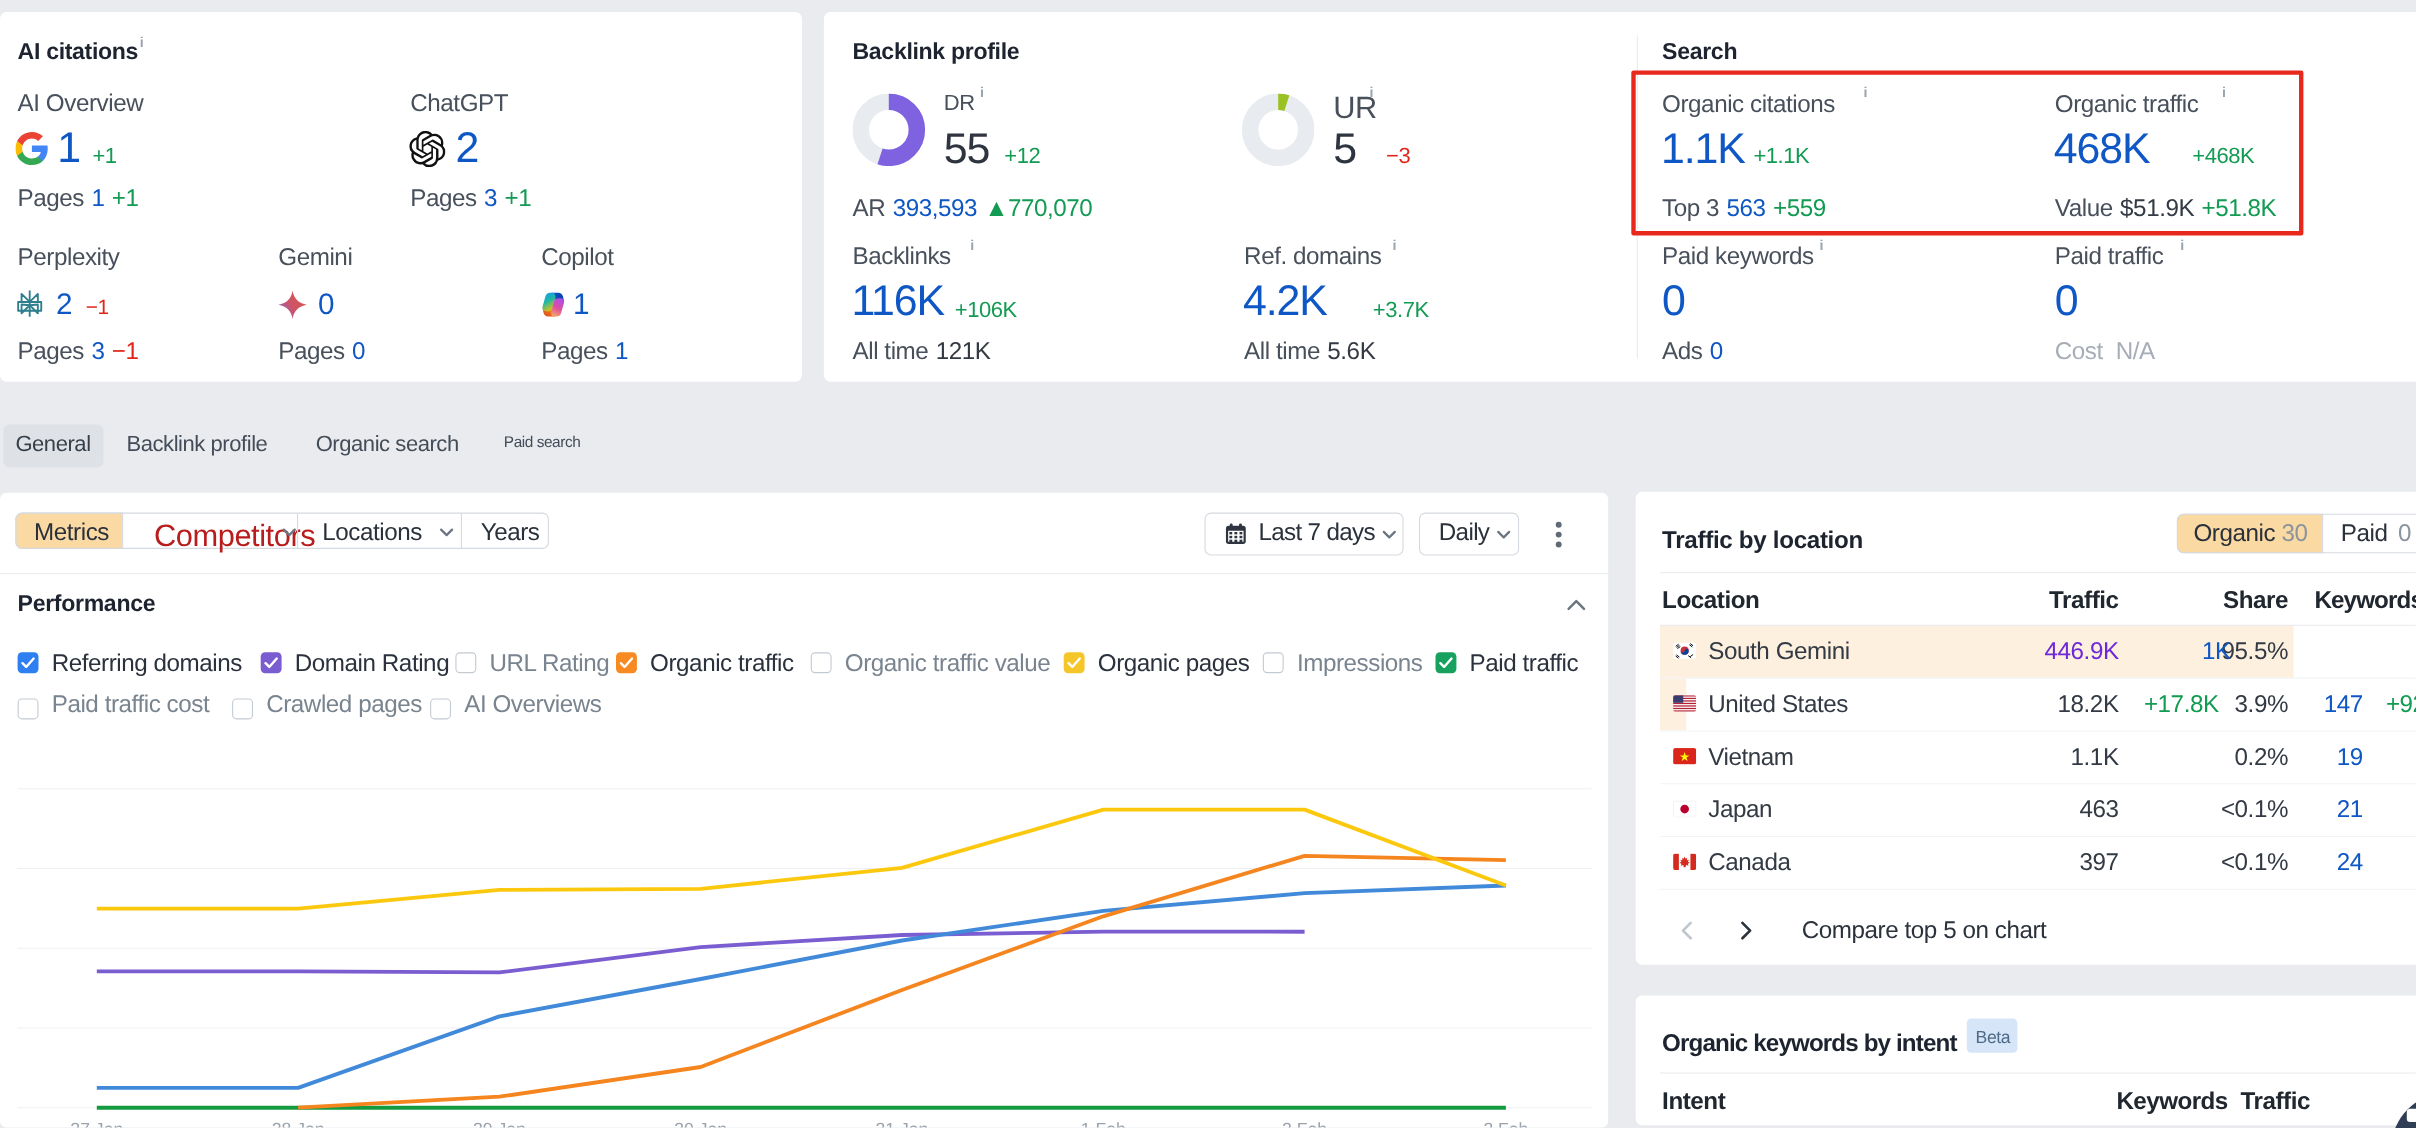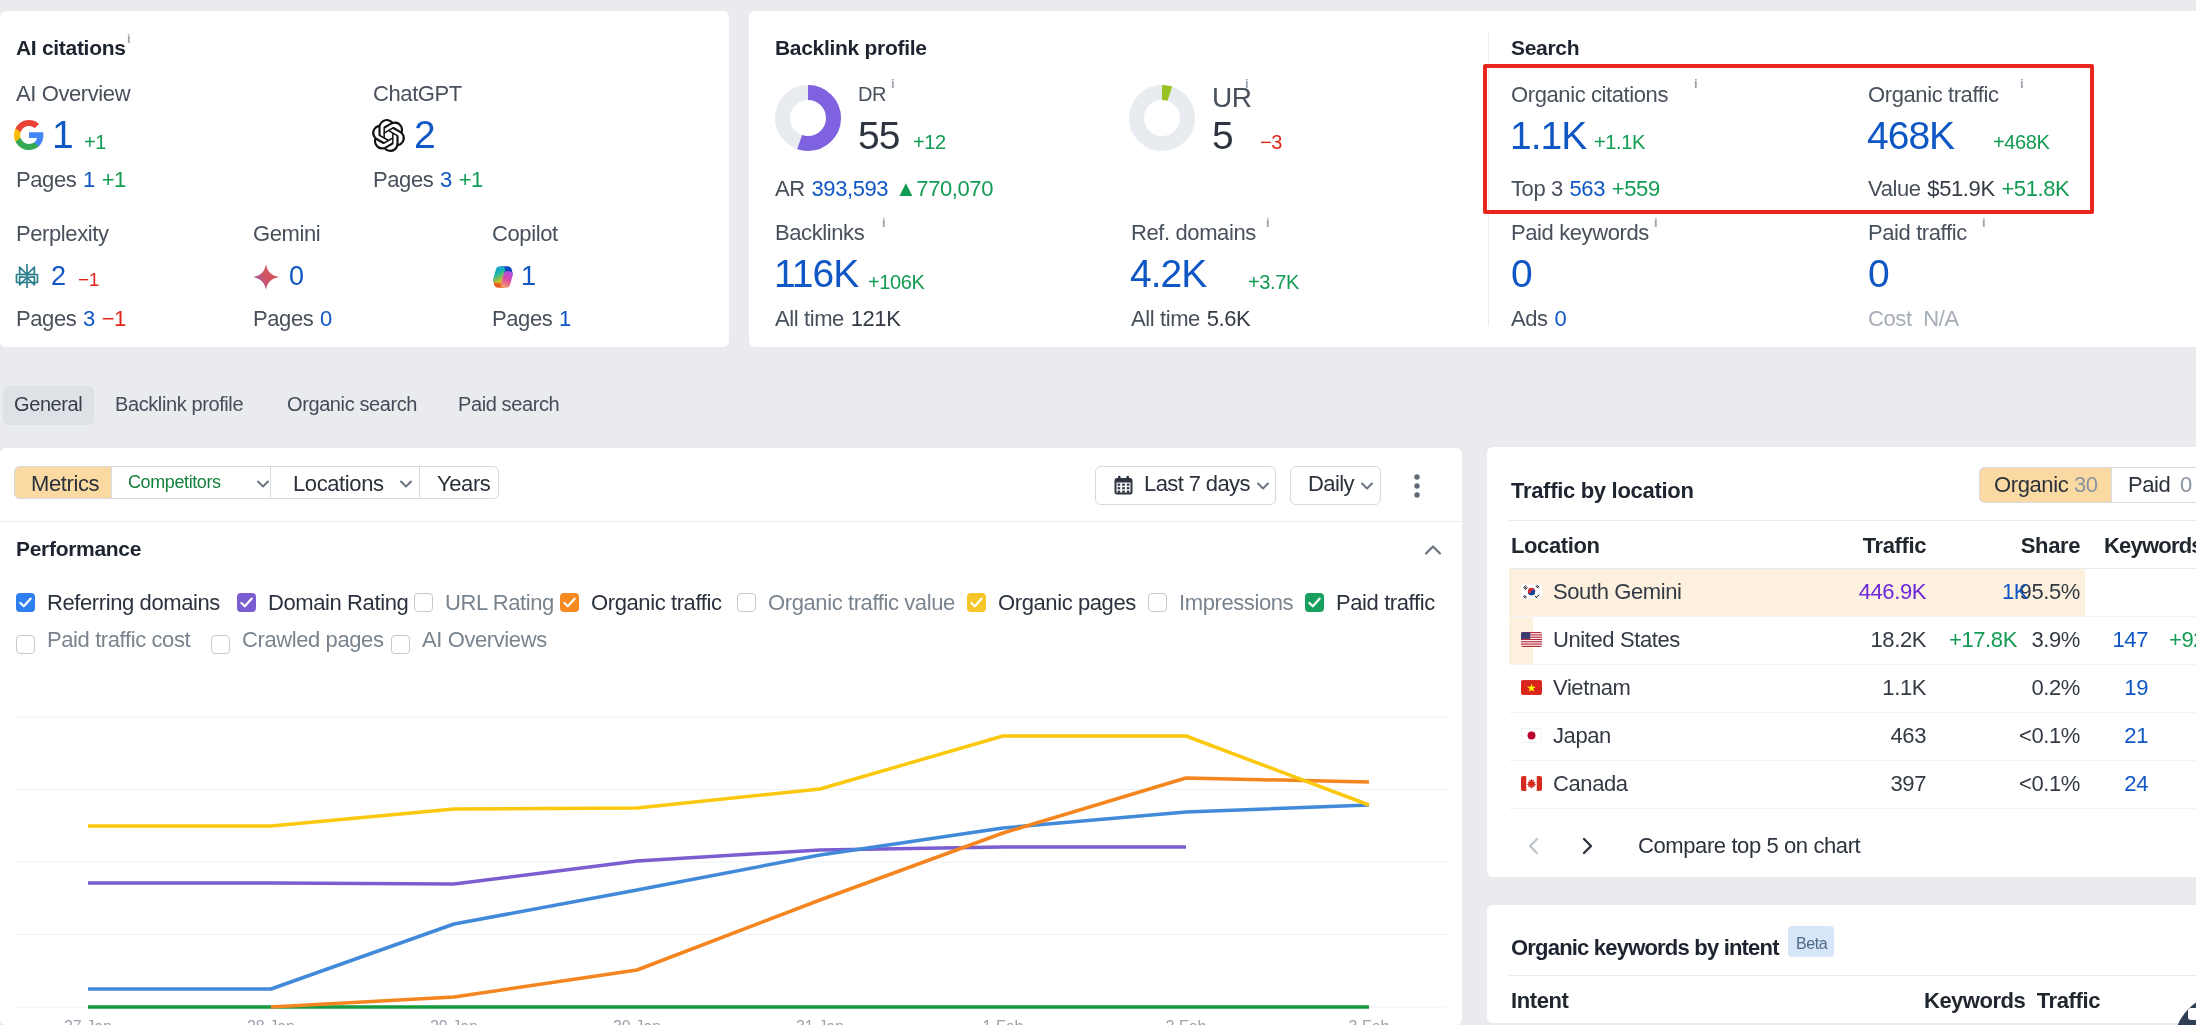--- a/index.html
+++ b/index.html
@@ -160,28 +160,28 @@
 <div class="t info" style="left:1982px;top:216px">i</div>
 <div class="t num" style="left:1868px;top:254px">0</div>
 <div class="t lab mut" style="left:1868px;top:308px">Cost <span style="margin-left:6px">N/A</span></div>
 
 <div class="abs" style="left:1483px;top:64px;width:611px;height:150px;border:4px solid #e8281c;border-radius:2px;z-index:30"></div>
 
 <div class="abs" style="left:3px;top:386px;width:91px;height:39px;background:#dee1e6;border-radius:6px"></div>
 <div class="t" style="left:14px;top:394px;font-size:20px;color:#363e49">General</div>
 <div class="t" style="left:115px;top:394px;font-size:20px;color:#434c58">Backlink profile</div>
 <div class="t" style="left:287px;top:394px;font-size:20px;color:#434c58">Organic search</div>
-<div class="t" style="left:458px;top:394px;font-size:20px;color:#434c58">Paid search</div>
+<div class="t" style="left:458px;top:394px;font-size:14px;color:#434c58">Paid search</div>
 
 <div class="card" style="left:0;top:448px;width:1462px;height:577px"></div>
 
 <div class="abs" style="left:14px;top:466px;width:485px;height:33px;border:1px solid #d5dae0;border-radius:6px;background:#fff"></div>
 <div class="abs" style="left:14px;top:466px;width:98px;height:33px;background:#fbd9a3;border-radius:6px 0 0 6px;border:1px solid #d5dae0"></div>
 <div class="t" style="left:31px;top:473px;font-size:22px;color:#2a313b">Metrics</div>
-<div class="t" style="left:128px;top:473px;font-size:18px;color:#15803d">Competitors</div>
+<div class="t" style="left:140px;top:473px;font-size:28px;color:#b91c1c">Competitors</div>
 <div class="t" style="left:293px;top:473px;font-size:22px;color:#2a313b">Locations</div>
 <div class="t" style="left:437px;top:473px;font-size:22px;color:#2a313b">Years</div>
 <div class="sep" style="left:270px;top:467px;width:1px;height:31px;background:#d5dae0"></div>
 <div class="sep" style="left:419px;top:467px;width:1px;height:31px;background:#d5dae0"></div>
 <svg class="abs" style="left:256px;top:478px" width="14" height="12" viewBox="0 0 14 12">
     <path d="M2 3.5l5 5 5-5" fill="none" stroke="#6a7582" stroke-width="2" stroke-linecap="round" stroke-linejoin="round"></path>
   </svg>
 <svg class="abs" style="left:399px;top:478px" width="14" height="12" viewBox="0 0 14 12">
     <path d="M2 3.5l5 5 5-5" fill="none" stroke="#6a7582" stroke-width="2" stroke-linecap="round" stroke-linejoin="round"></path>
   </svg>

